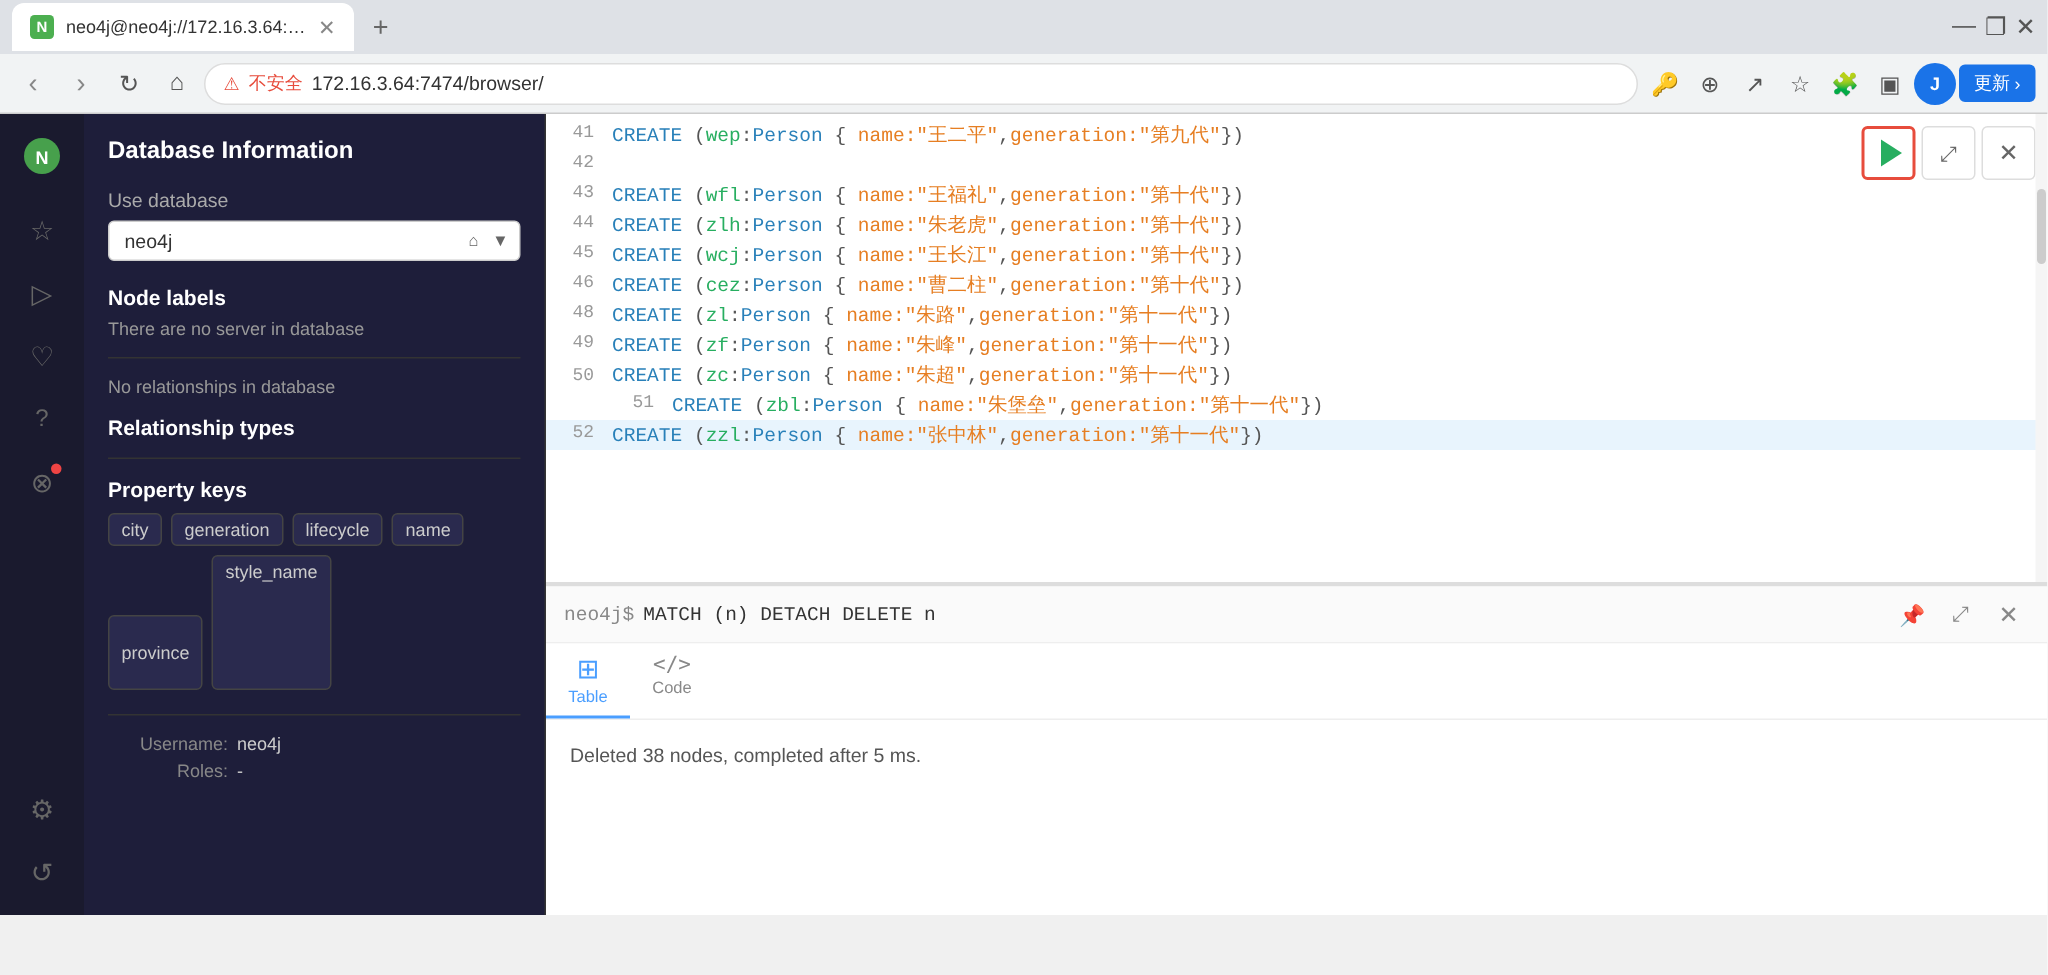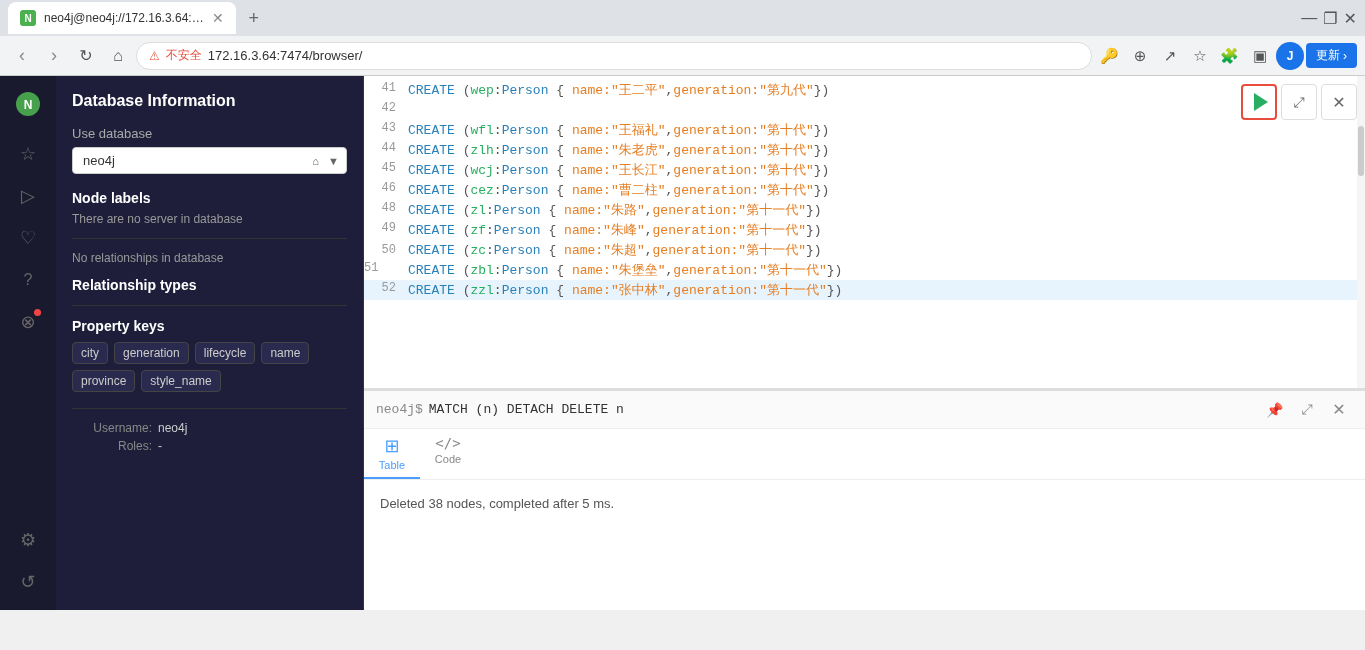--- a/index.html
+++ b/index.html
@@ -101,21 +101,21 @@
     <div style="color:#fff;font-size:14px;font-weight:600;margin-bottom:6px;">Relationship types</div>
 
     <hr style="border:none;border-top:1px solid #333;margin:12px 0;">
 
     <div style="color:#fff;font-size:14px;font-weight:600;margin-bottom:8px;">Property keys</div>
     <div style="display:flex;flex-wrap:wrap;gap:6px;margin-bottom:16px;">
       <span style="background:#2a2a4e;color:#ccc;border:1px solid #444;border-radius:4px;padding:3px 8px;font-size:12px;cursor:pointer;">city</span>
       <span style="background:#2a2a4e;color:#ccc;border:1px solid #444;border-radius:4px;padding:3px 8px;font-size:12px;cursor:pointer;">generation</span>
       <span style="background:#2a2a4e;color:#ccc;border:1px solid #444;border-radius:4px;padding:3px 8px;font-size:12px;cursor:pointer;">lifecycle</span>
       <span style="background:#2a2a4e;color:#ccc;border:1px solid #444;border-radius:4px;padding:3px 8px;font-size:12px;cursor:pointer;">name</span>
-      <span style="background:#2a2a4e;color:#ccc;border:1px solid #444;border-radius:4px;padding:3px 8px;font-size:12px;cursor:pointer;">province</span>
+      <span style="background:#2a2a4e;color:#ccc;border:1px solid #444;border-radius:4px;padding:17px 8px;font-size:12px;cursor:pointer;margin-top:40px;">province</span>
       <span style="background:#2a2a4e;color:#ccc;border:1px solid #444;border-radius:4px;padding:3px 8px;font-size:12px;cursor:pointer;">style_name</span>
     </div>
 
     <hr style="border:none;border-top:1px solid #333;margin:12px 0;">
 
     <div style="display:flex;font-size:12px;color:#aaa;margin-bottom:4px;gap:6px;">
       <span style="color:#888;min-width:80px;text-align:right;">Username:</span>
       <span style="color:#ccc;">neo4j</span>
     </div>
     <div style="display:flex;font-size:12px;color:#aaa;margin-bottom:4px;gap:6px;">
@@ -159,21 +159,21 @@
         </div>
         <div style="display:flex;min-height:20px;padding:1px 0;">
           <span style="color:#999;min-width:44px;text-align:right;padding-right:12px;user-select:none;font-size:12px;">49</span>
           <span style="flex:1;white-space:pre;"><span style="color:#2980b9;">CREATE</span> <span style="color:#555;">(</span><span style="color:#27ae60;">zf</span><span style="color:#555;">:</span><span style="color:#2980b9;">Person</span> <span style="color:#555;">{ </span><span style="color:#e67e22;">name:</span><span style="color:#e67e22;">"朱峰"</span><span style="color:#555;">,</span><span style="color:#e67e22;">generation:</span><span style="color:#e67e22;">"第十一代"</span><span style="color:#555;">})</span></span>
         </div>
         <div style="display:flex;min-height:20px;padding:1px 0;align-items:center;">
           <span style="color:#999;min-width:44px;text-align:right;padding-right:12px;user-select:none;font-size:12px;">50</span>
           <span style="flex:1;white-space:pre;"><span style="color:#2980b9;">CREATE</span> <span style="color:#555;">(</span><span style="color:#27ae60;">zc</span><span style="color:#555;">:</span><span style="color:#2980b9;">Person</span> <span style="color:#555;">{ </span><span style="color:#e67e22;">name:</span><span style="color:#e67e22;">"朱超"</span><span style="color:#555;">,</span><span style="color:#e67e22;">generation:</span><span style="color:#e67e22;">"第十一代"</span><span style="color:#555;">})</span></span>
         </div>
         <div style="display:flex;min-height:20px;padding:1px 0;">
-          <span style="color:#999;min-width:44px;padding-right:12px;user-select:none;font-size:12px;">51</span>
+          <span style="color:#999;min-width:44px;text-align:right;padding-right:12px;user-select:none;font-size:12px;margin-left:40px;">51</span>
           <span style="flex:1;white-space:pre;"><span style="color:#2980b9;">CREATE</span> <span style="color:#555;">(</span><span style="color:#27ae60;">zbl</span><span style="color:#555;">:</span><span style="color:#2980b9;">Person</span> <span style="color:#555;">{ </span><span style="color:#e67e22;">name:</span><span style="color:#e67e22;">"朱堡垒"</span><span style="color:#555;">,</span><span style="color:#e67e22;">generation:</span><span style="color:#e67e22;">"第十一代"</span><span style="color:#555;">})</span></span>
         </div>
         <div style="display:flex;min-height:20px;padding:1px 0;background:#e8f4fd;">
           <span style="color:#999;min-width:44px;text-align:right;padding-right:12px;user-select:none;font-size:12px;">52</span>
           <span style="flex:1;white-space:pre;"><span style="color:#2980b9;">CREATE</span> <span style="color:#555;">(</span><span style="color:#27ae60;">zzl</span><span style="color:#555;">:</span><span style="color:#2980b9;">Person</span> <span style="color:#555;">{ </span><span style="color:#e67e22;">name:</span><span style="color:#e67e22;">"张中林"</span><span style="color:#555;">,</span><span style="color:#e67e22;">generation:</span><span style="color:#e67e22;">"第十一代"</span><span style="color:#555;">})</span></span>
         </div>
 
       </div>
 
       <div style="position:absolute;top:8px;right:8px;display:flex;gap:4px;">

